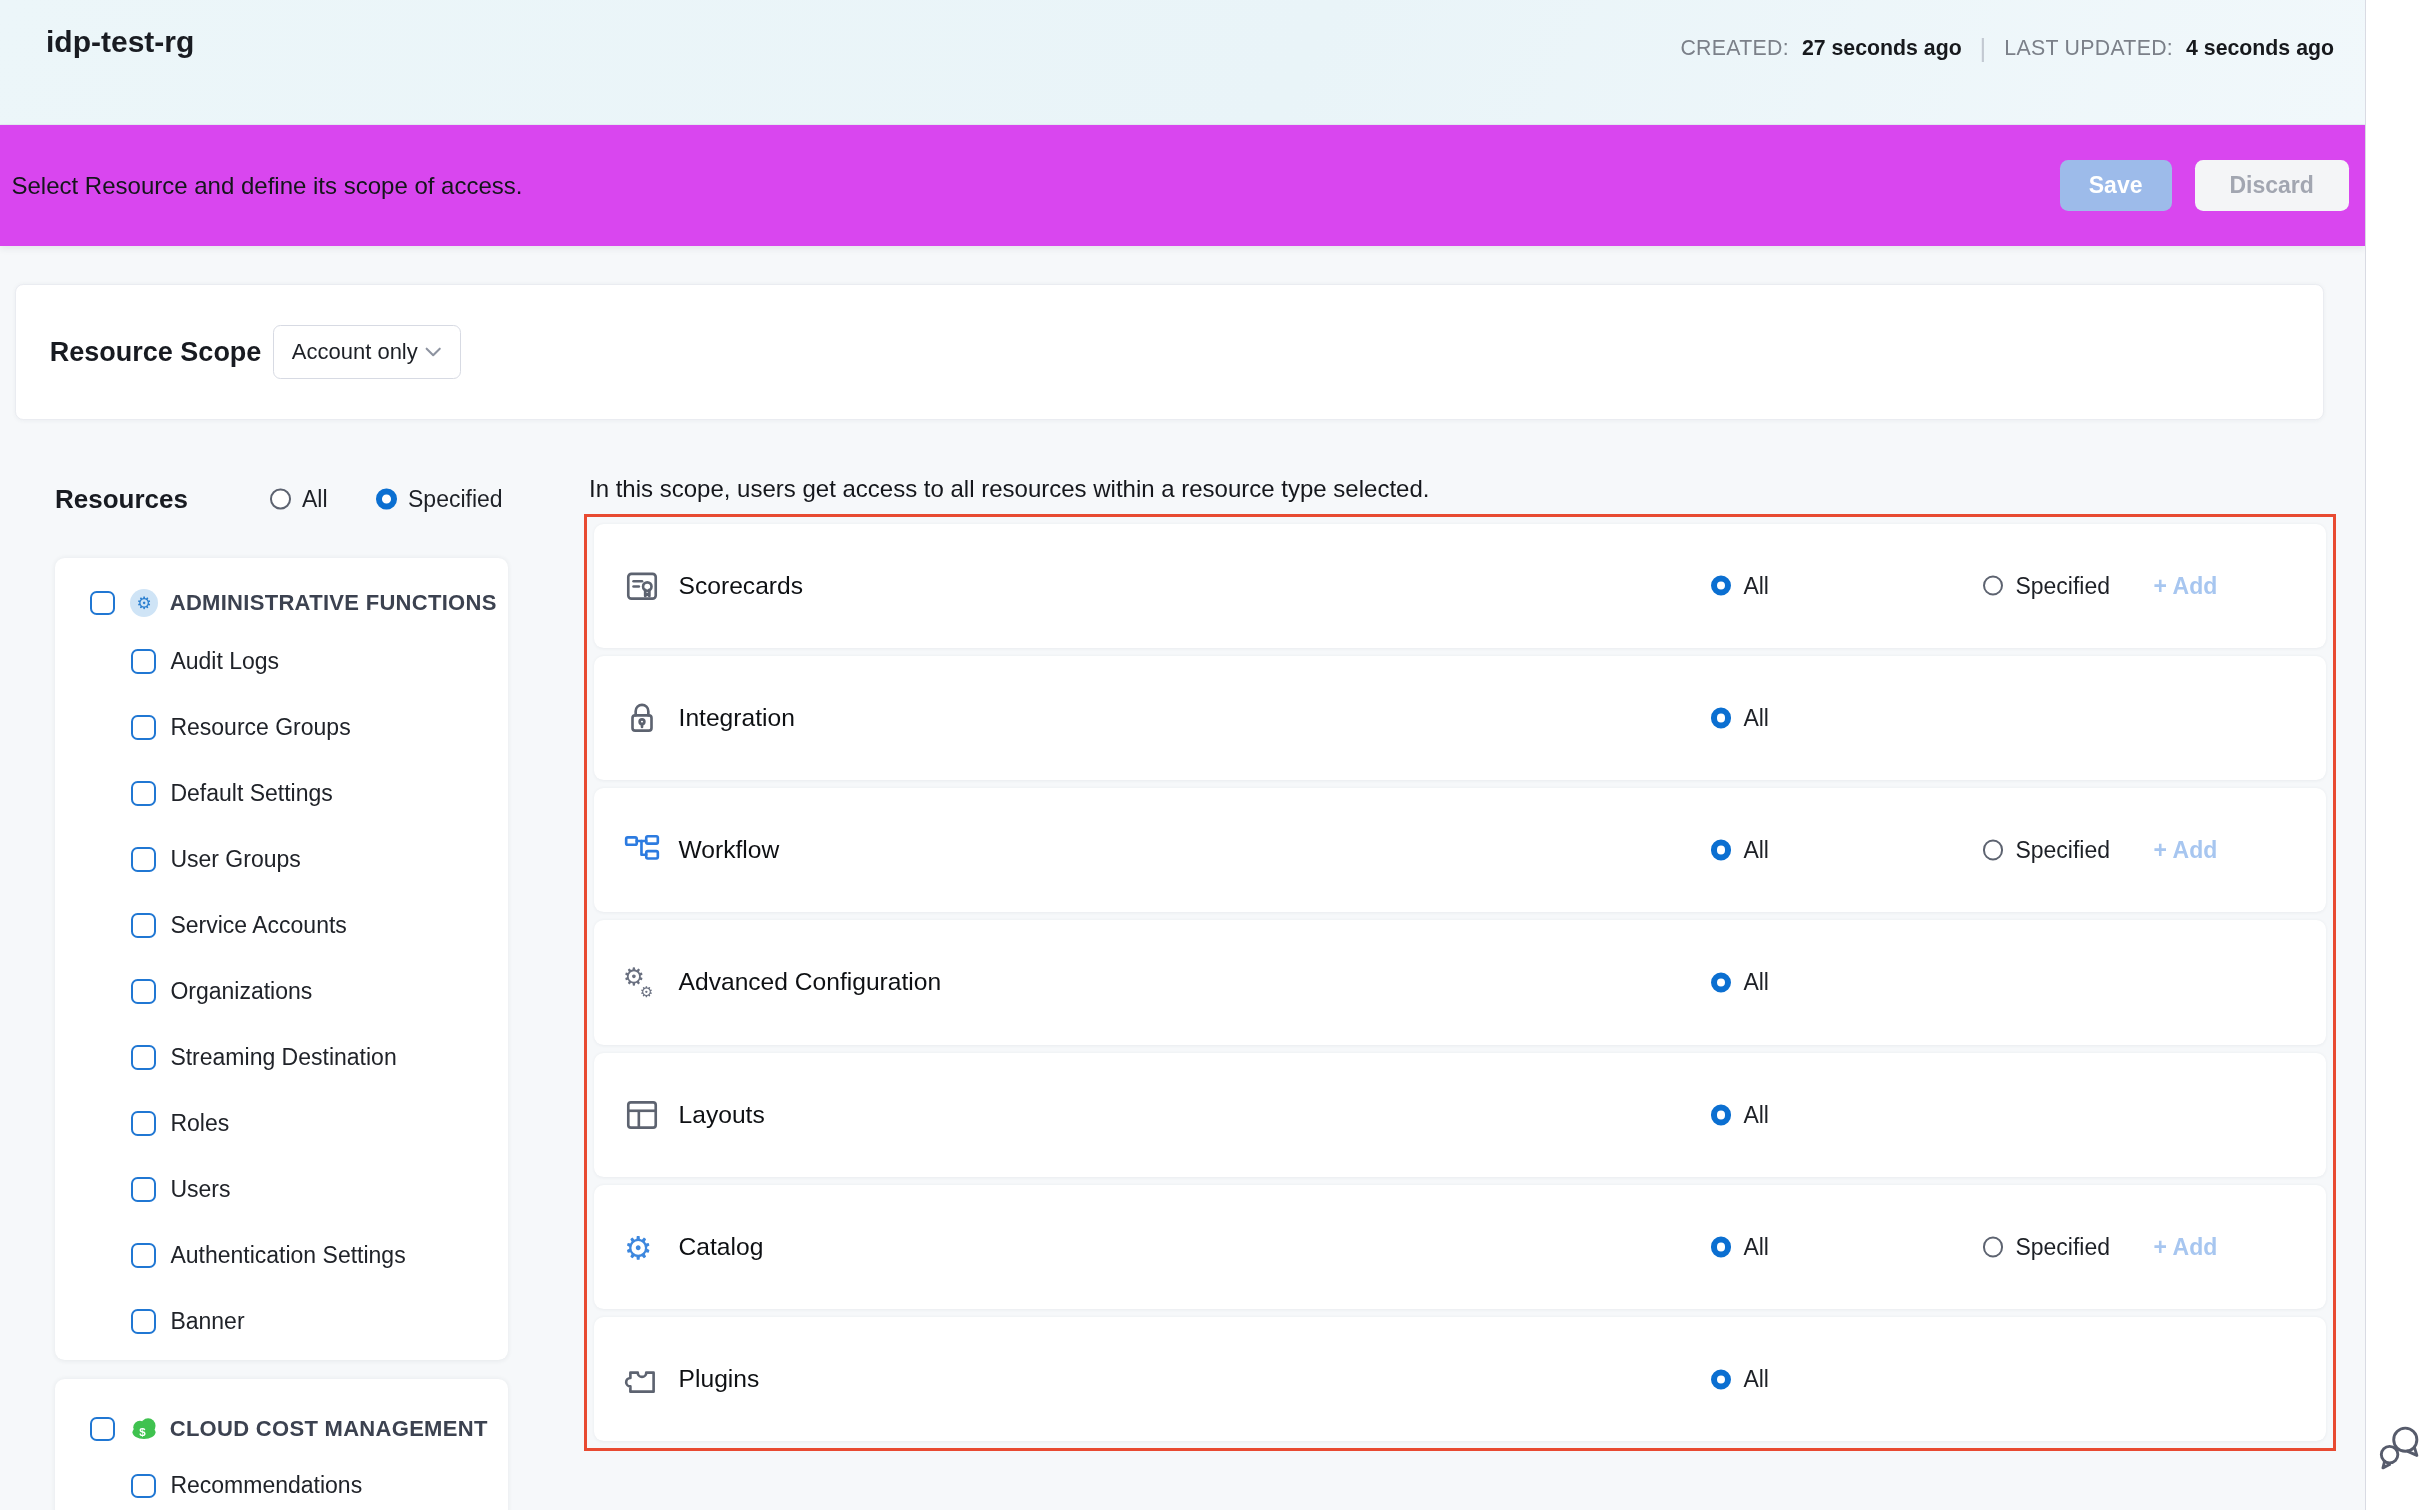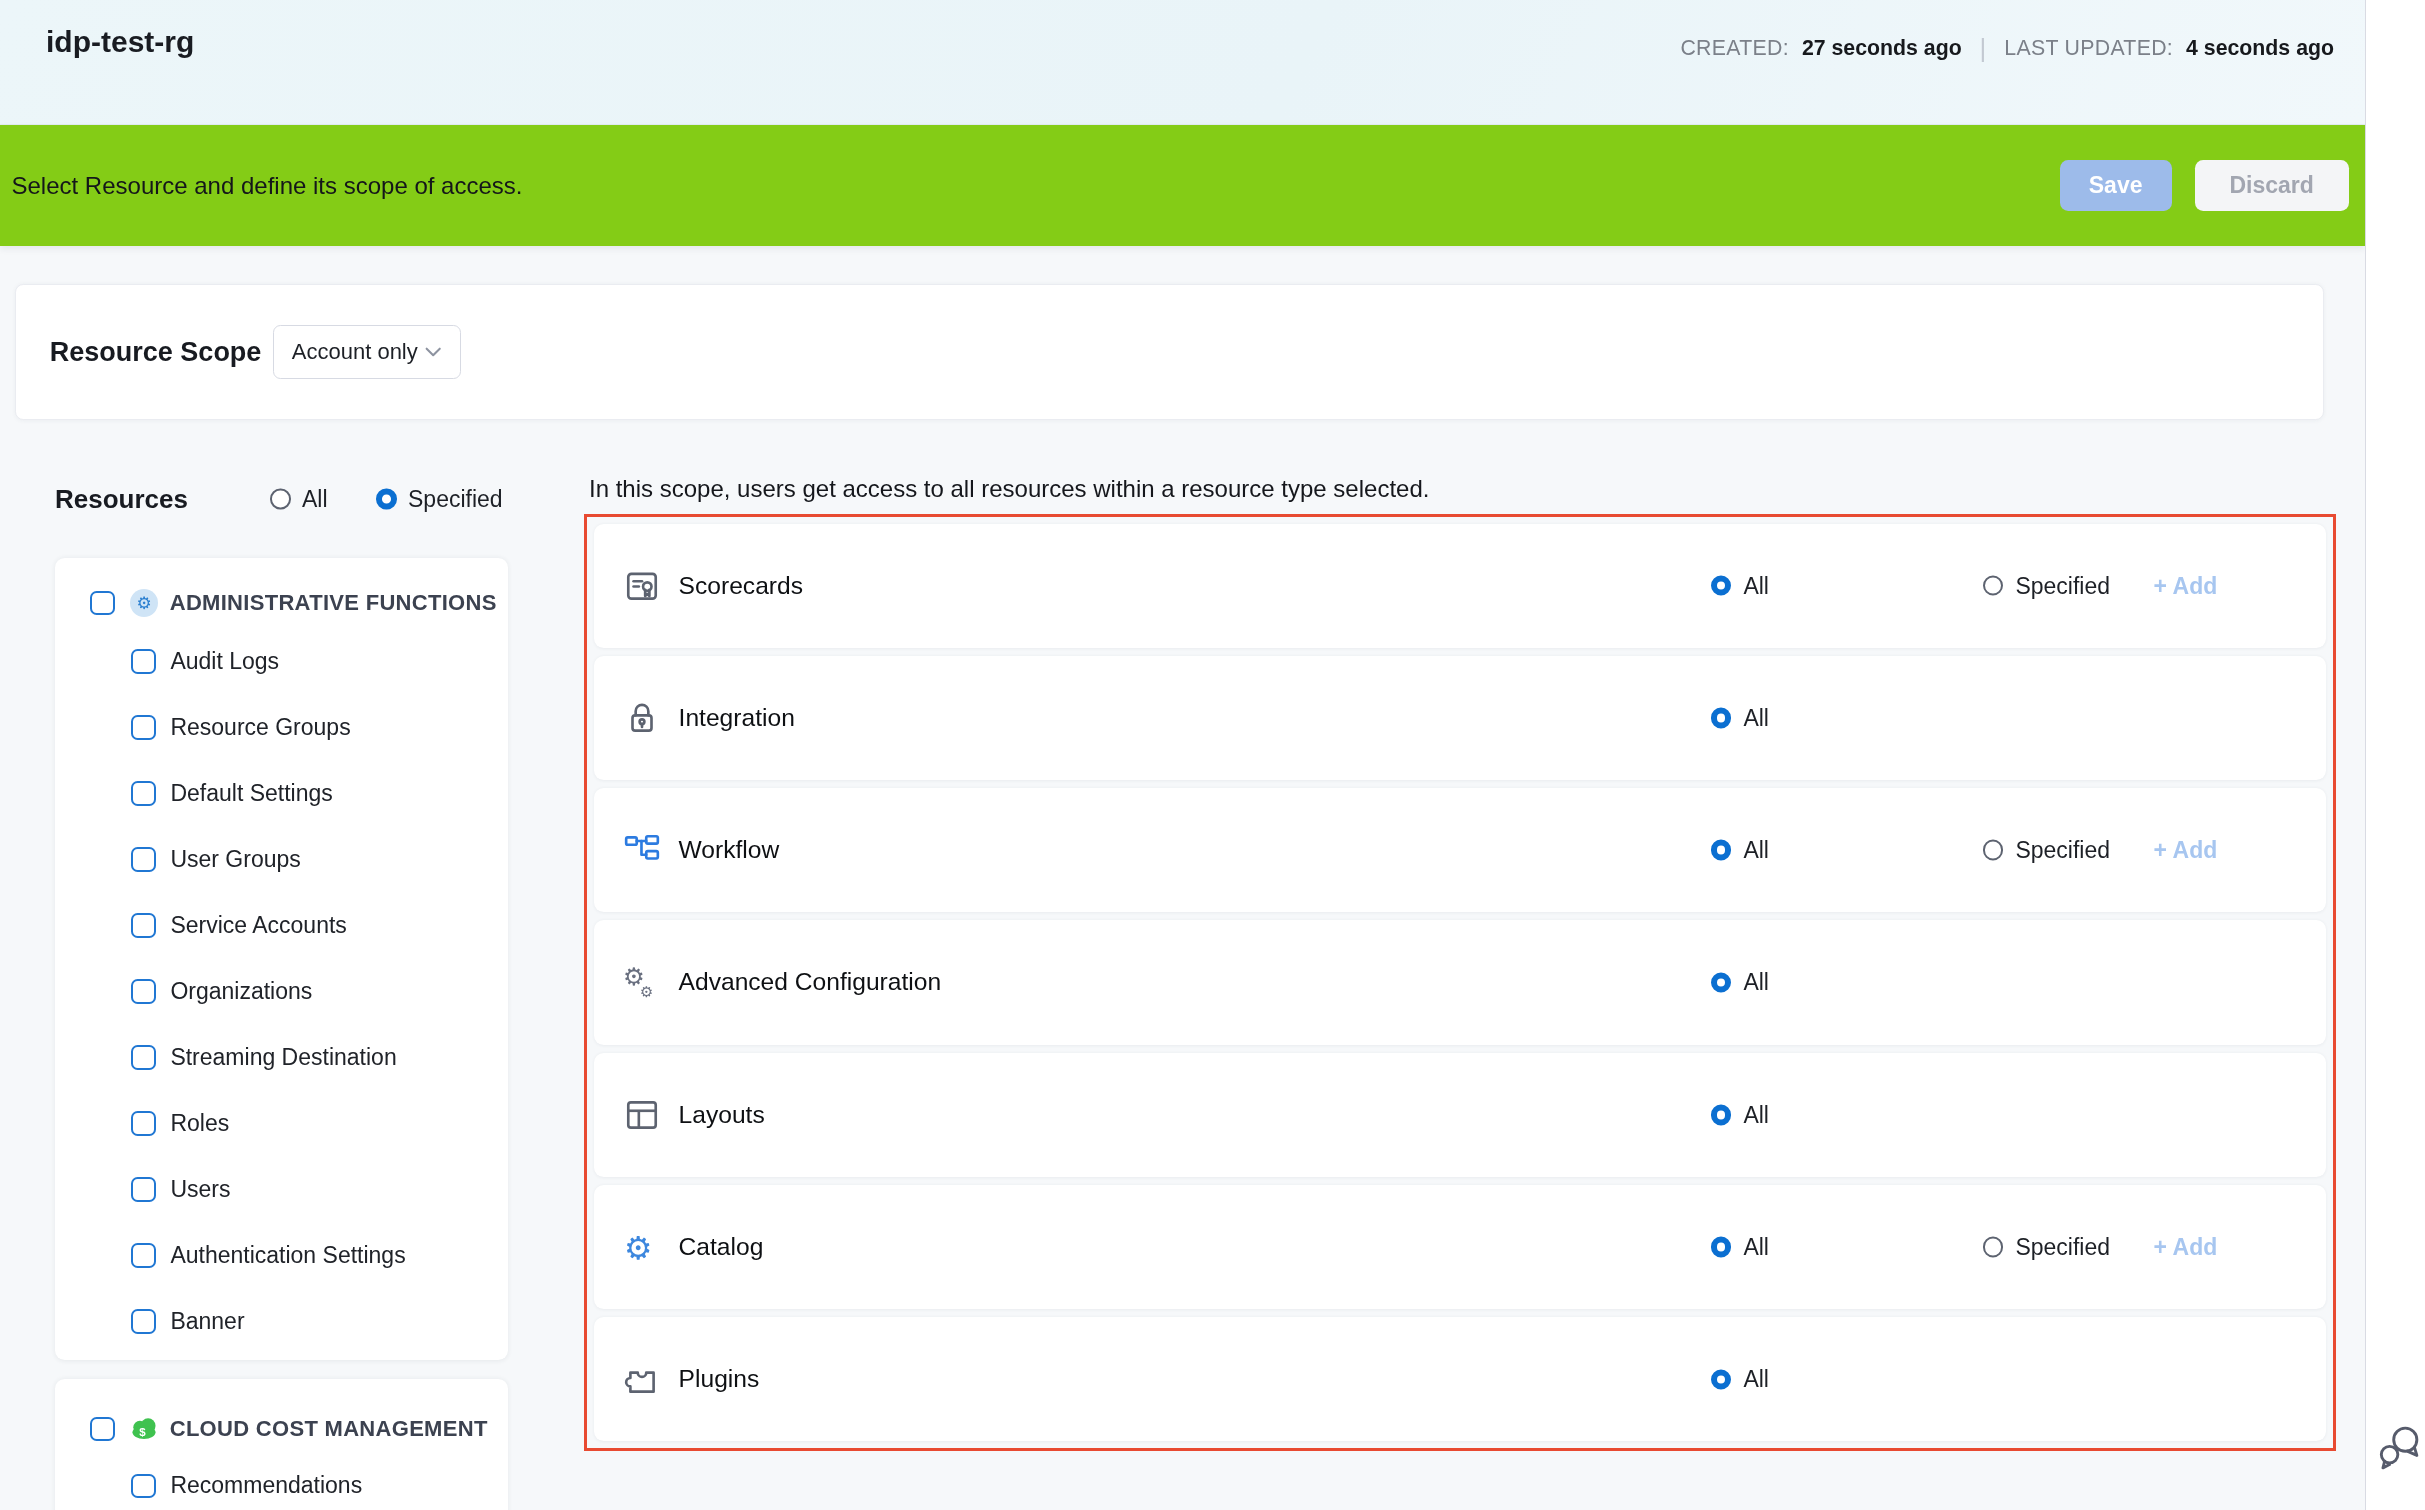--- a/index.html
+++ b/index.html
@@ -20,21 +20,21 @@
   }
   .header-title { position:absolute; left:46px; top:24.6px; font-size:30px; font-weight:600; color:#191c22; }
   .header-meta { position:absolute; right:31px; top:33px; display:flex; align-items:center; gap:13px; font-size:21.3px; white-space:nowrap; }
   .meta-label { color:#7b8089; letter-spacing:0.3px; }
   .meta-value { color:#17191d; font-weight:600; }
   .meta-divider { color:#c3c9d2; font-size:26px; font-weight:300; margin:0 4.9px; }
 
   
   .toolbar {
     position:absolute; left:0; top:125px; width:2365px; height:121px;
-    background:#84cc16; box-shadow:0 2.5px 6.6px rgba(40,50,70,.08);
+    background:#d946ef; box-shadow:0 2.5px 6.6px rgba(40,50,70,.08);
   }
   .toolbar-desc { position:absolute; left:11.5px; top:50%; transform:translateY(-50%); font-size:24px; color:#14161a; }
   .btns { position:absolute; right:16.4px; top:35px; display:flex; gap:23px;padding-left:20px; }
   .btn { height:51px; border-radius:8.2px; font-size:23px; font-weight:700; display:flex; align-items:center; justify-content:center; border:none; }
   .btn-save { width:112px; background:#9dbbea; color:#ffffff; }
   .btn-discard { width:154px; background:#f4f5f7; color:#a2a6b1; }
 
   
   .scope-card {
     position:absolute; left:14.8px; top:284px; width:2309px; height:136px;

